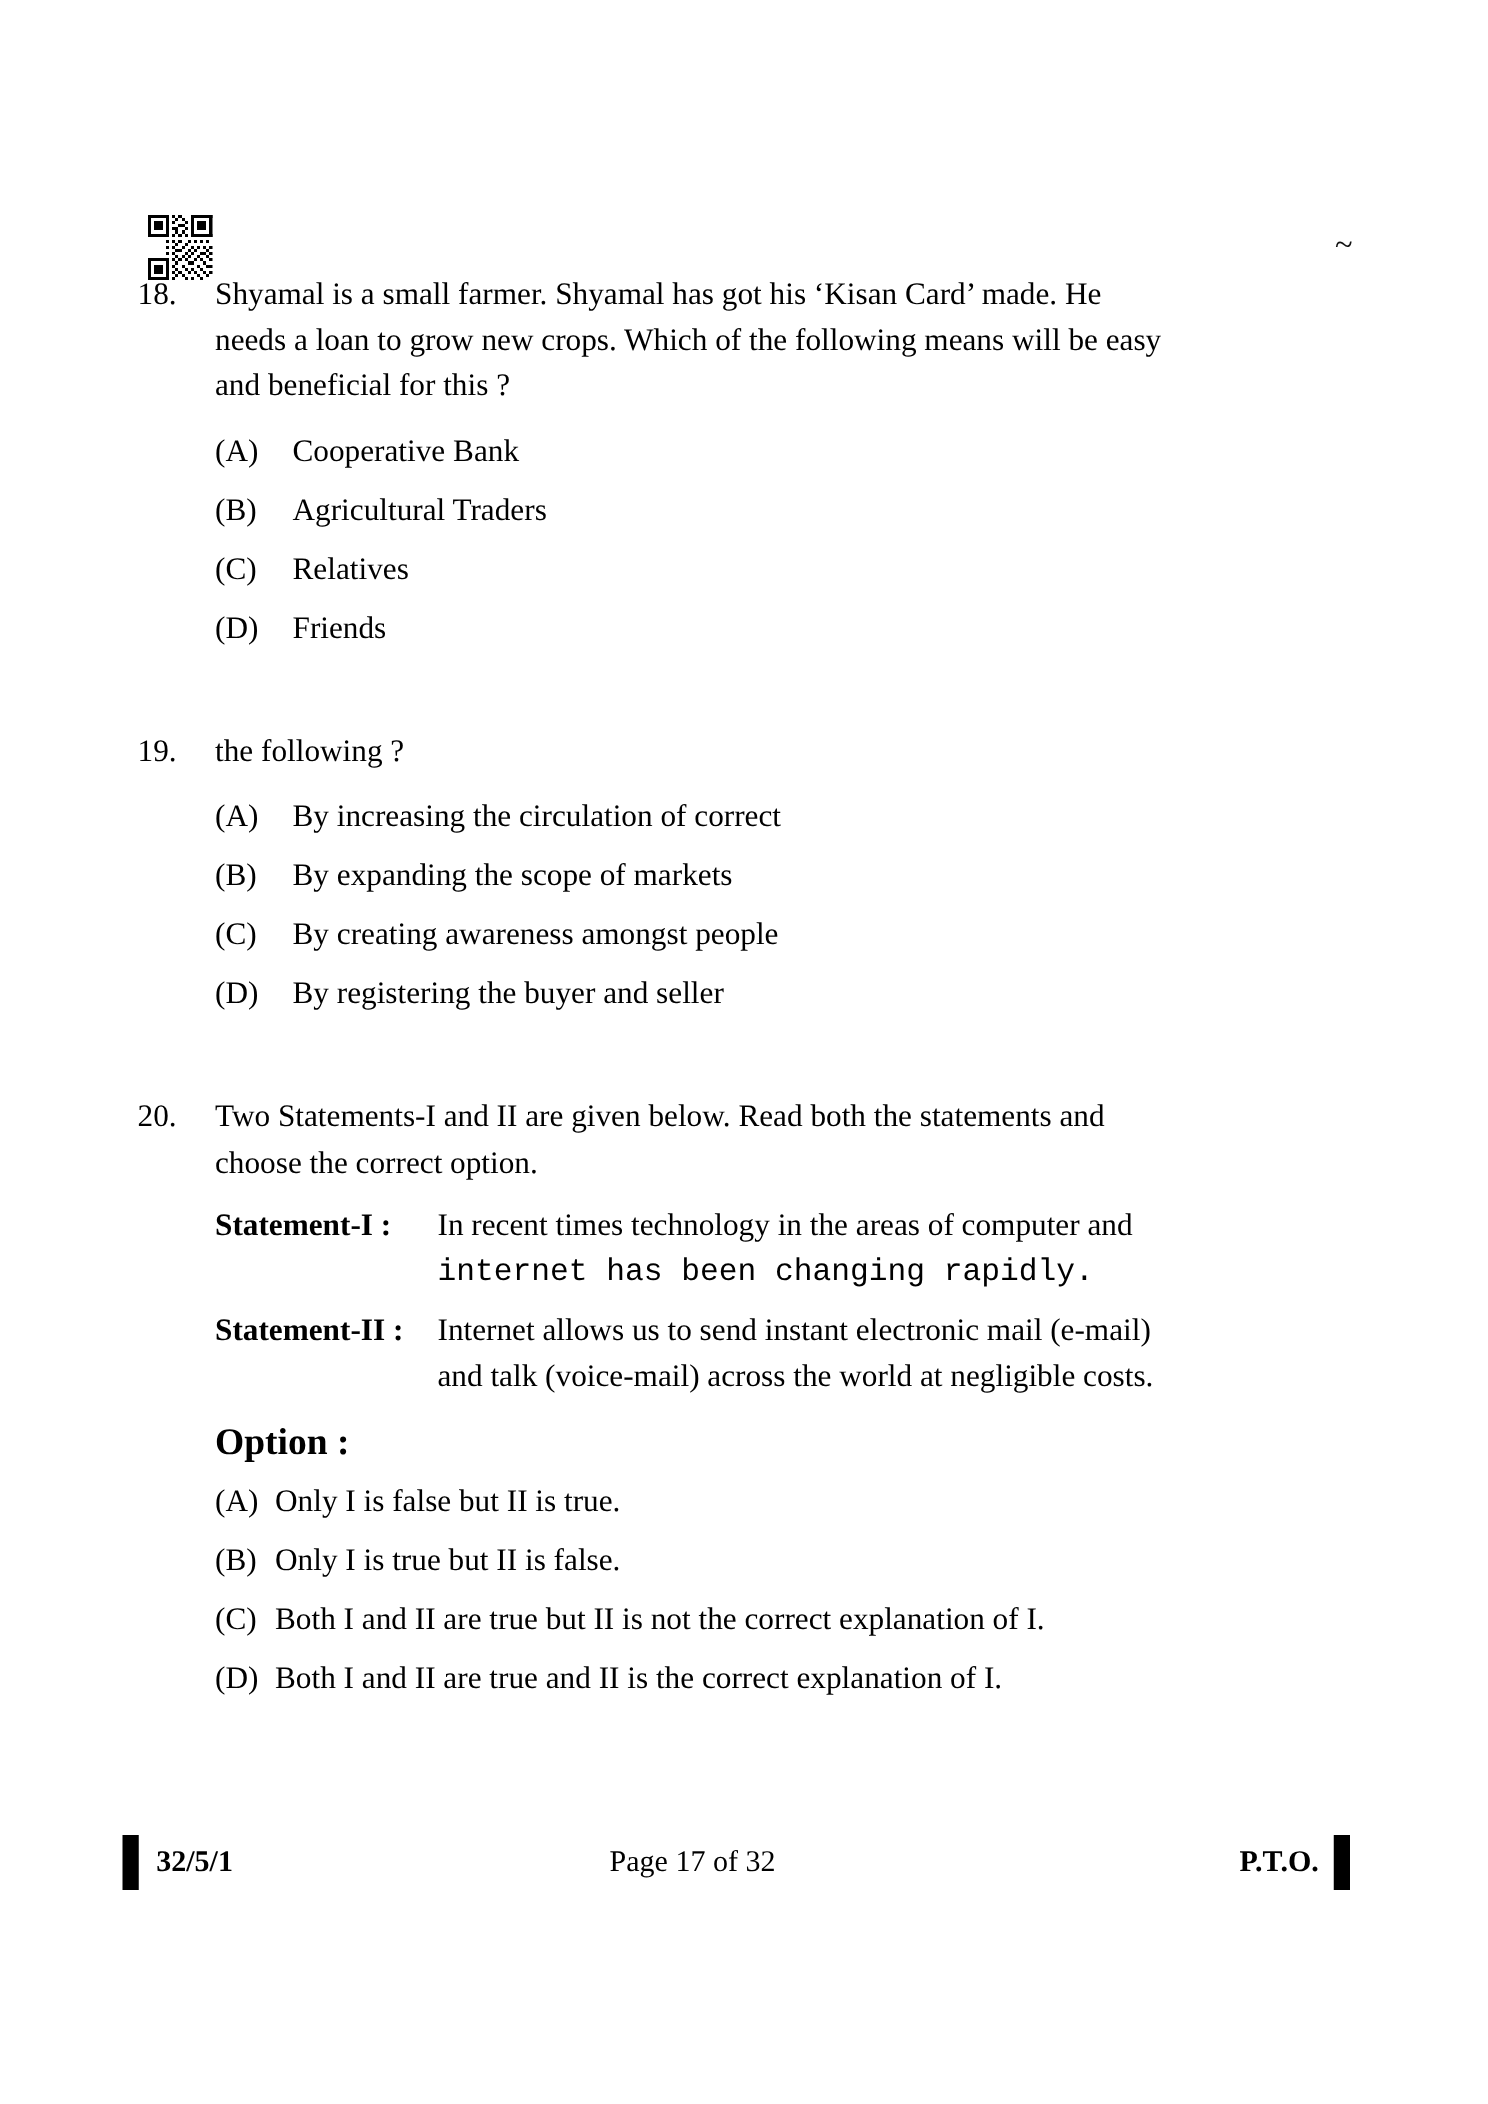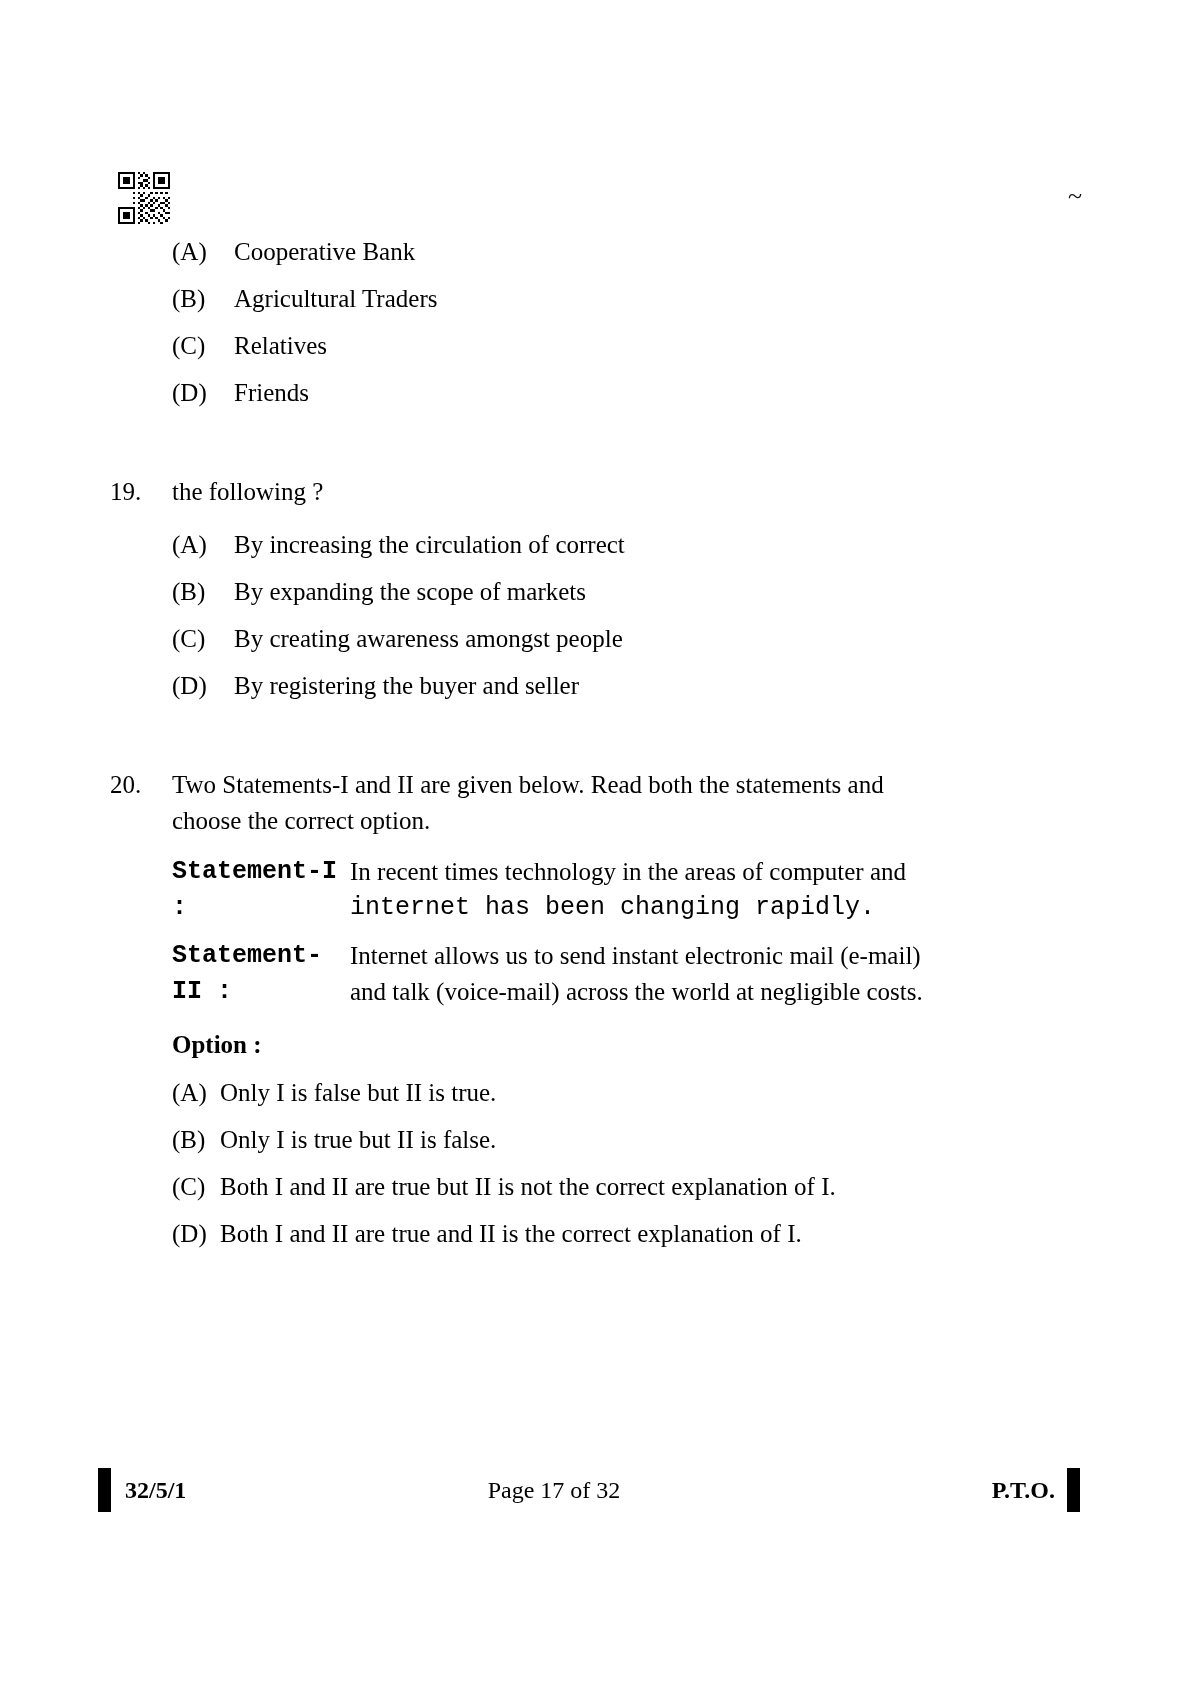--- a/index.html
+++ b/index.html
@@ -107,33 +107,32 @@
     display: flex;
     align-items: flex-start;
     font-size: 25px;
     line-height: 36.5px;
     margin-bottom: 11px;
   }
   .stmt-label {
     flex: 0 0 178px;
     width: 178px;
     font-weight: bold;
-    font-family: Liberation Mono, monospace;
   }
   .stmt-text {
     flex: 1 1 auto;
     text-align: justify;
     text-justify: inter-word;
   }
   .stmt-text .lastline { text-align: left; }
 
   .option-heading {
     margin-top: 16px;
     padding-left: 62px;
-    font-size: 25px;
+    font-size: 30px;
     line-height: 36px;
     font-weight: bold;
   }
 
   .gap-lg { height: 52px; }
 
   
   .footer {
     position: absolute;
     left: 98px;
@@ -279,20 +278,28 @@
           <rect x="17" y="20" width="1" height="1"></rect>
       </g>
     </svg>
   </div>
 
   <div class="tilde-mark">~</div>
 
   <div class="content">
 
     <div class="question">
+      <div class="q-head">
+        <div class="q-num">18.</div>
+        <div class="q-body">
+          <div>Shyamal is a small farmer. Shyamal has got his ‘Kisan Card’ made. He</div>
+          <div>needs a loan to grow new crops. Which of the following means will be easy</div>
+          <div class="lastline">and beneficial for this ?</div>
+        </div>
+      </div>
       <div class="options">
         <div class="opt">
           <span class="opt-label">(A)</span>
           <span class="opt-text">Cooperative Bank</span>
         </div>
         <div class="opt">
           <span class="opt-label">(B)</span>
           <span class="opt-text">Agricultural Traders</span>
         </div>
         <div class="opt">

